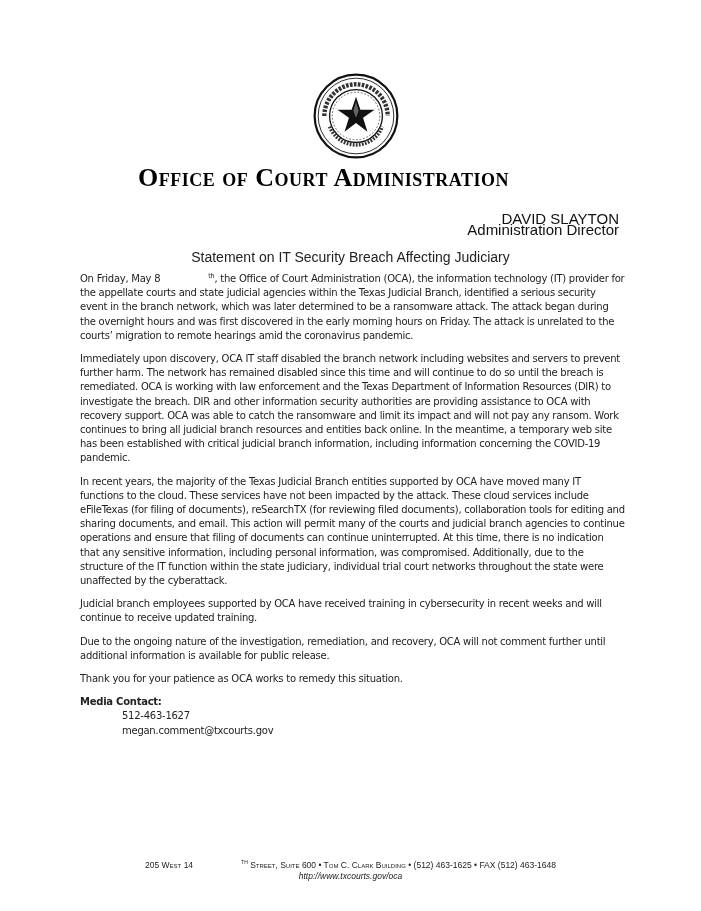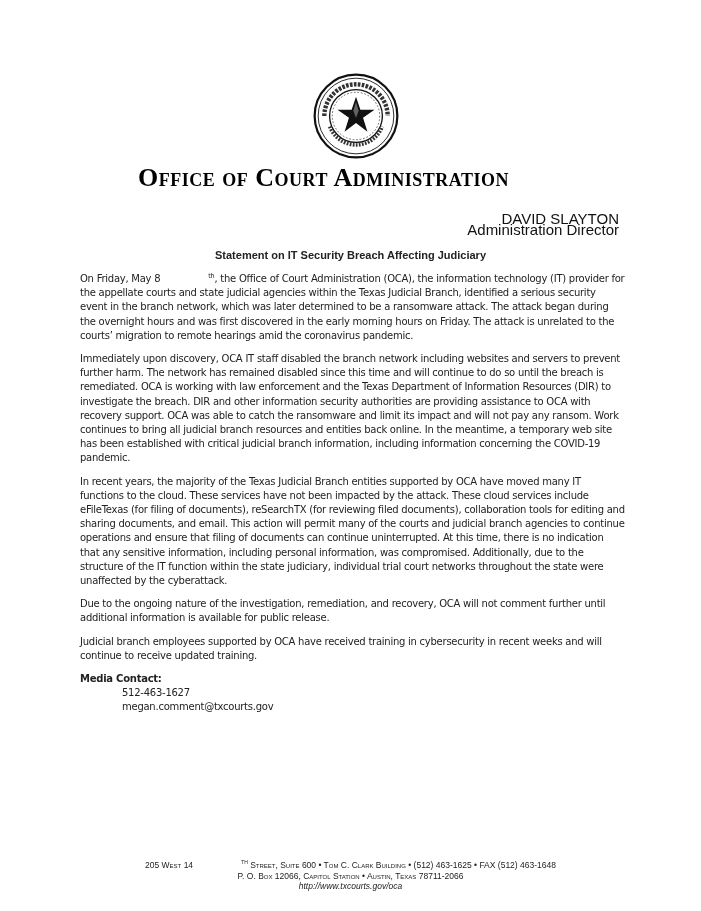--- a/index.html
+++ b/index.html
@@ -7,21 +7,21 @@
   .page { position: absolute; left: 0; top: 0; width: 701px; height: 911px; }
   .seal { position: absolute; left: 312px; top: 72px; width: 88px; height: 88px; }
   .org-title {
     position: absolute; left: 0; width: 647px; top: 163px; text-align: center;
     font-family: "Liberation Serif", serif; font-weight: bold; font-size: 26px;
     letter-spacing: 0.5px; color: #000; font-variant: small-caps;
   }
   .director { position: absolute; right: 82px; top: 213px; text-align: right;
     font-family: "Liberation Sans", sans-serif; font-size: 15px; line-height: 11px; color: #111; }
   .stmt-title { position: absolute; left: 0; width: 701px; top: 249px; text-align: center;
-    font-family: "Liberation Sans", sans-serif; font-weight: bold; font-size: 11px; color: #222; }
+    font-family: "Liberation Sans", sans-serif; font-weight: normal; font-size: 14px; color: #222; }
   .body { position: absolute; left: 80px; top: 272px; width: 545px;
     font-family: "DejaVu Sans", sans-serif; font-size: 10px; line-height: 14.2px; color: #222;
     letter-spacing: -0.25px; }
   .body p { margin: 0 0 9px 0; }
   .contact { }
   .contact-label { font-weight: bold; }
   .contact-lines { padding-left: 42px; }
   .footer { position: absolute; left: 0; width: 701px; top: 860px; text-align: center;
     font-family: "Liberation Sans", sans-serif; font-size: 8.5px; line-height: 10.5px; color: #222; }
   .footer .sc { font-variant: small-caps; }
@@ -50,31 +50,31 @@
     <div>DAVID SLAYTON</div>
     <div>Administration Director</div>
   </div>
 
   <div class="stmt-title">Statement on IT Security Breach Affecting Judiciary</div>
 
   <div class="body">
     <p><span>On Friday, May 8</span><sup>th</sup><span>, the Office of Court Administration (OCA), the information technology (IT) provider for the appellate courts and state judicial agencies within the Texas Judicial Branch, identified a serious security event in the branch network, which was later determined to be a ransomware attack. The attack began during the overnight hours and was first discovered in the early morning hours on Friday. The attack is unrelated to the courts’ migration to remote hearings amid the coronavirus pandemic.</span></p>
     <p>Immediately upon discovery, OCA IT staff disabled the branch network including websites and servers to prevent further harm. The network has remained disabled since this time and will continue to do so until the breach is remediated. OCA is working with law enforcement and the Texas Department of Information Resources (DIR) to investigate the breach. DIR and other information security authorities are providing assistance to OCA with recovery support. OCA was able to catch the ransomware and limit its impact and will not pay any ransom. Work continues to bring all judicial branch resources and entities back online. In the meantime, a temporary web site has been established with critical judicial branch information, including information concerning the COVID-19 pandemic.</p>
     <p>In recent years, the majority of the Texas Judicial Branch entities supported by OCA have moved many IT functions to the cloud. These services have not been impacted by the attack. These cloud services include eFileTexas (for filing of documents), reSearchTX (for reviewing filed documents), collaboration tools for editing and sharing documents, and email. This action will permit many of the courts and judicial branch agencies to continue operations and ensure that filing of documents can continue uninterrupted. At this time, there is no indication that any sensitive information, including personal information, was compromised. Additionally, due to the structure of the IT function within the state judiciary, individual trial court networks throughout the state were unaffected by the cyberattack.</p>
+    <p>Judicial branch employees supported by OCA have received training in cybersecurity in recent weeks and will continue to receive updated training.</p>
     <p>Due to the ongoing nature of the investigation, remediation, and recovery, OCA will not comment further until additional information is available for public release.</p>
-    <p>Judicial branch employees supported by OCA have received training in cybersecurity in recent weeks and will continue to receive updated training.</p>
+    <p>Thank you for your patience as OCA works to remedy this situation.</p>
 
     <div class="contact">
       <div class="contact-label">Media Contact:</div>
       <div class="contact-lines">
         <div>512-463-1627</div>
         <div>megan.comment@txcourts.gov</div>
       </div>
     </div>
   </div>
 
   <div class="footer">
     <div class="sc"><span>205 West 14</span><sup>th</sup><span> Street, Suite 600 • Tom C. Clark Building • (512) 463-1625 • FAX (512) 463-1648</span></div>
-    <div class="sc">P. O. Box 12066, Capitol Station • Austin, Texas 78711-2066</div>
     <div class="url">http://www.txcourts.gov/oca</div>
   </div>
 
 </div>
 
 </body></html>

